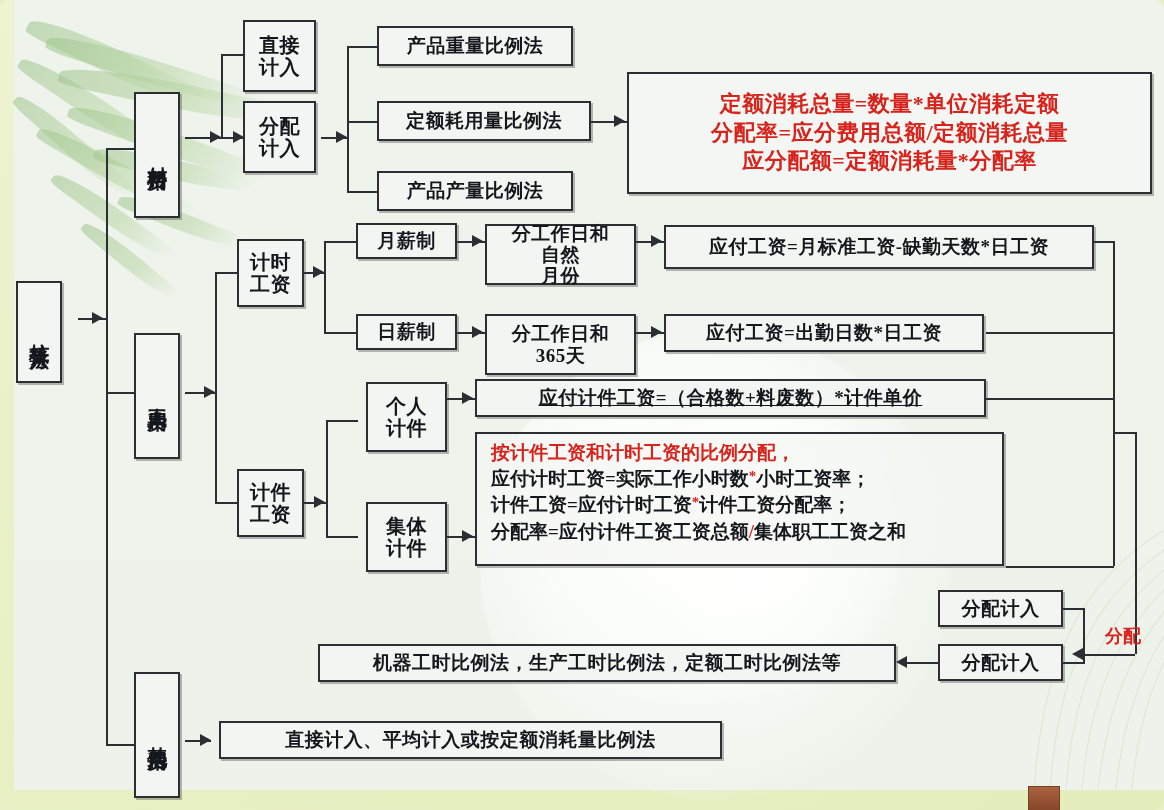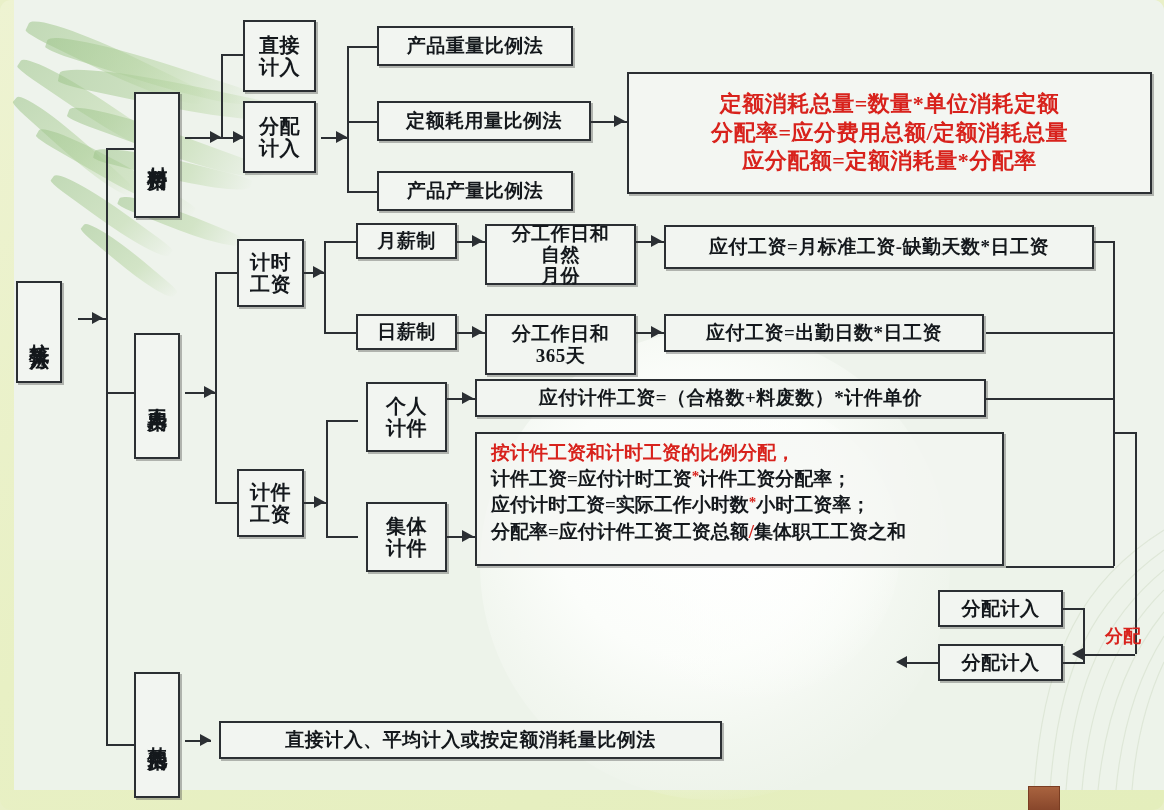--- a/index.html
+++ b/index.html
@@ -267,34 +267,35 @@
 
   <div class="node vert fs20" style="left:366px;top:382px;width:81px;height:70px;">
     <span class="ln">个人</span>
   <span class="ln">计件</span>
     </div>
   <div class="node vert fs20" style="left:366px;top:502px;width:81px;height:70px;">
     <span class="ln">集体</span>
   <span class="ln">计件</span>
     </div>
 
-  <div class="node fs19" style="left:475px;top:379px;width:511px;height:38px;">应付计件工资=（合格数+料废数）*计件单价</div>
+  <div class="node fs19" style="left:475px;top:379px;width:511px;height:38px;text-decoration:underline;">应付计件工资=（合格数+料废数）*计件单价</div>
 
   <div class="mixbox" style="left:475px;top:432px;width:529px;height:134px;">
     <div class="red">按计件工资和计时工资的比例分配，</div>
     <div>
+      <span>应付计时工资=实际工作小时数</span><span class="star">*</span><span>小时工资率；</span>
+    </div>
+    <div>
       <span>计件工资=应付计时工资</span><span class="star">*</span><span>计件工资分配率；</span>
-    </div>
-    <div>
-      <span>应付计时工资=实际工作小时数</span><span class="star">*</span><span>小时工资率；</span>
     </div>
     <div>
       <span>分配率=应付计件工资工资总额</span><span class="red">/</span><span>集体职工工资之和</span>
     </div>
   </div>
 
   <div class="node fs19" style="left:938px;top:590px;width:125px;height:37px;">分配计入</div>
   <div class="node fs19" style="left:938px;top:644px;width:125px;height:37px;">分配计入</div>
+  <div class="node fs19" style="left:318px;top:644px;width:578px;height:38px;">机器工时比例法，生产工时比例法，定额工时比例法等</div>
   <div class="redlabel" style="left:1105px;top:624px;">分配</div>
 
   <div class="node fs19" style="left:211px;top:721px;width:503px;height:38px;margin-left:8px;">直接计入、平均计入或按定额消耗量比例法</div>
 
 </div>
 
 </body></html>

